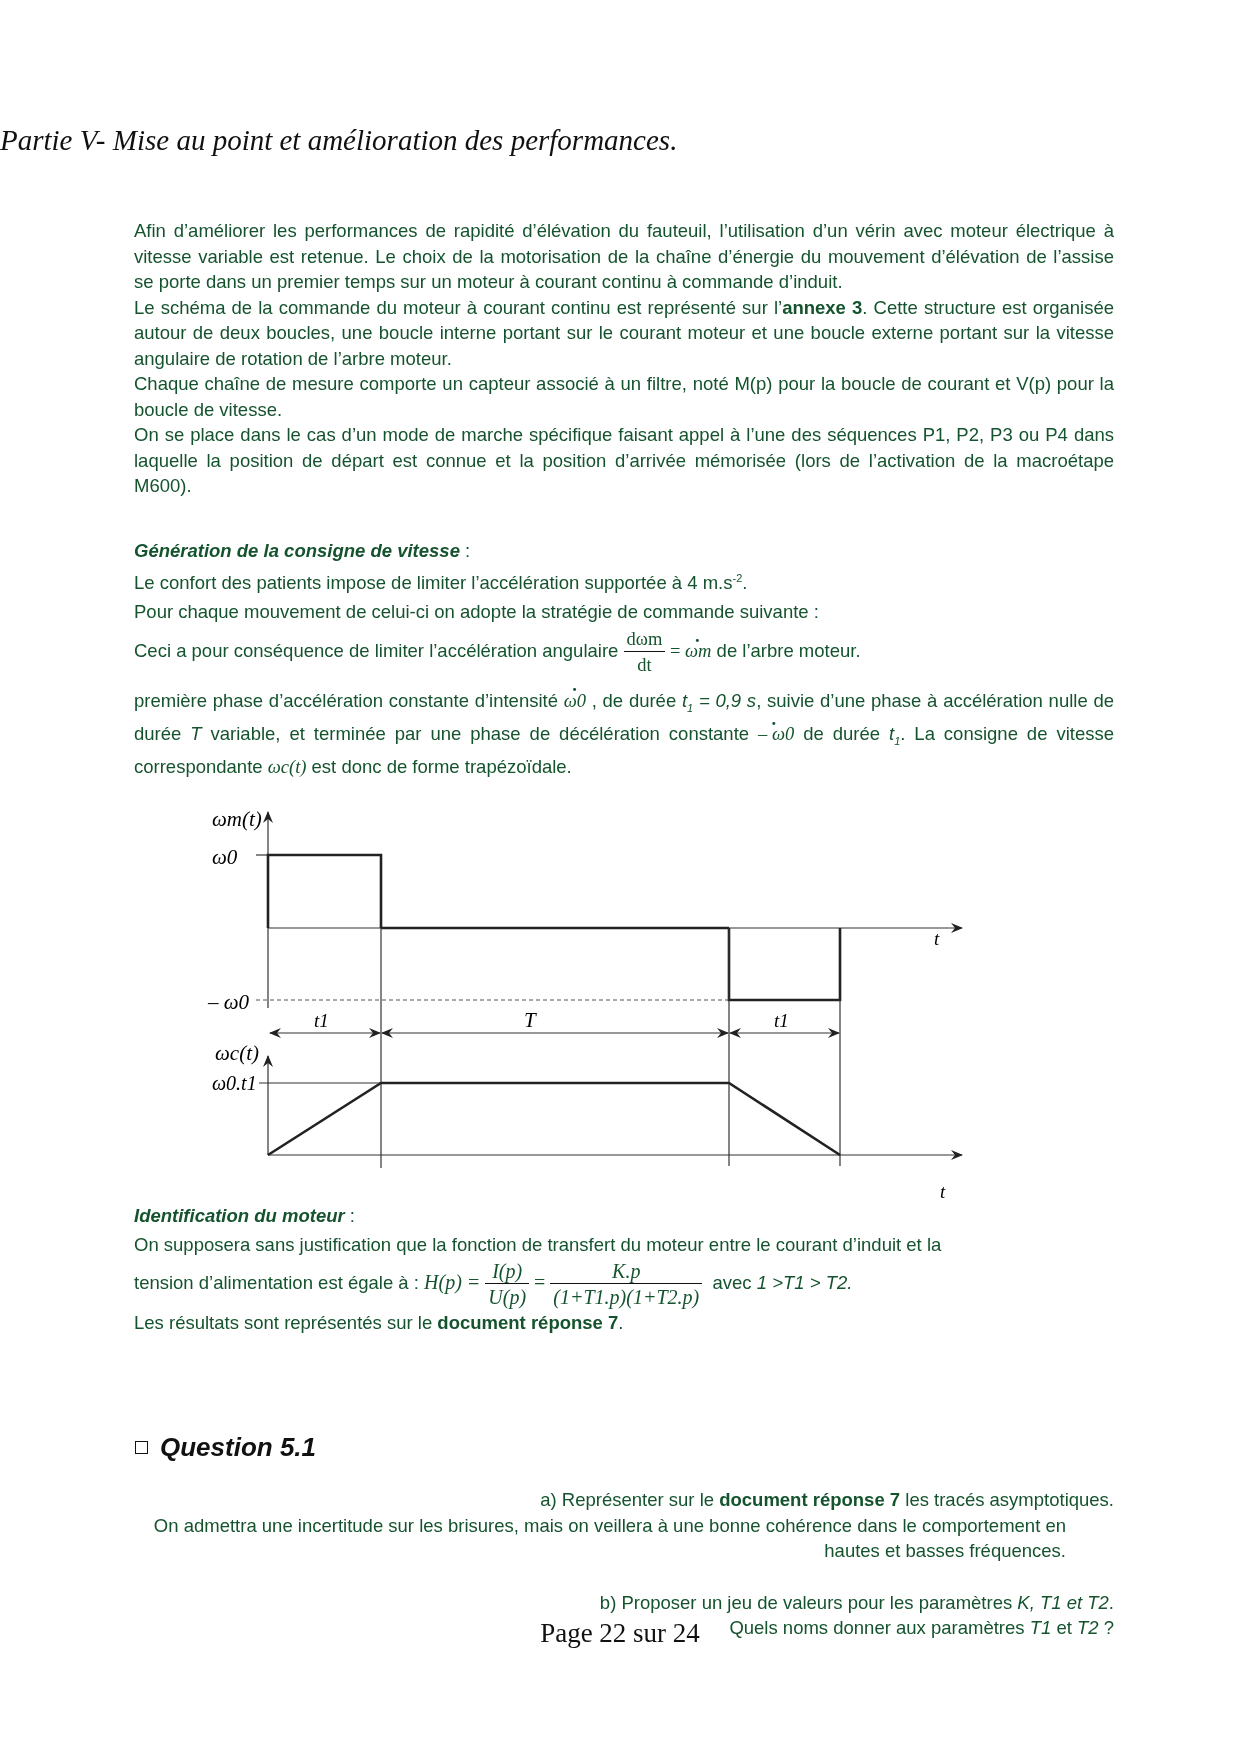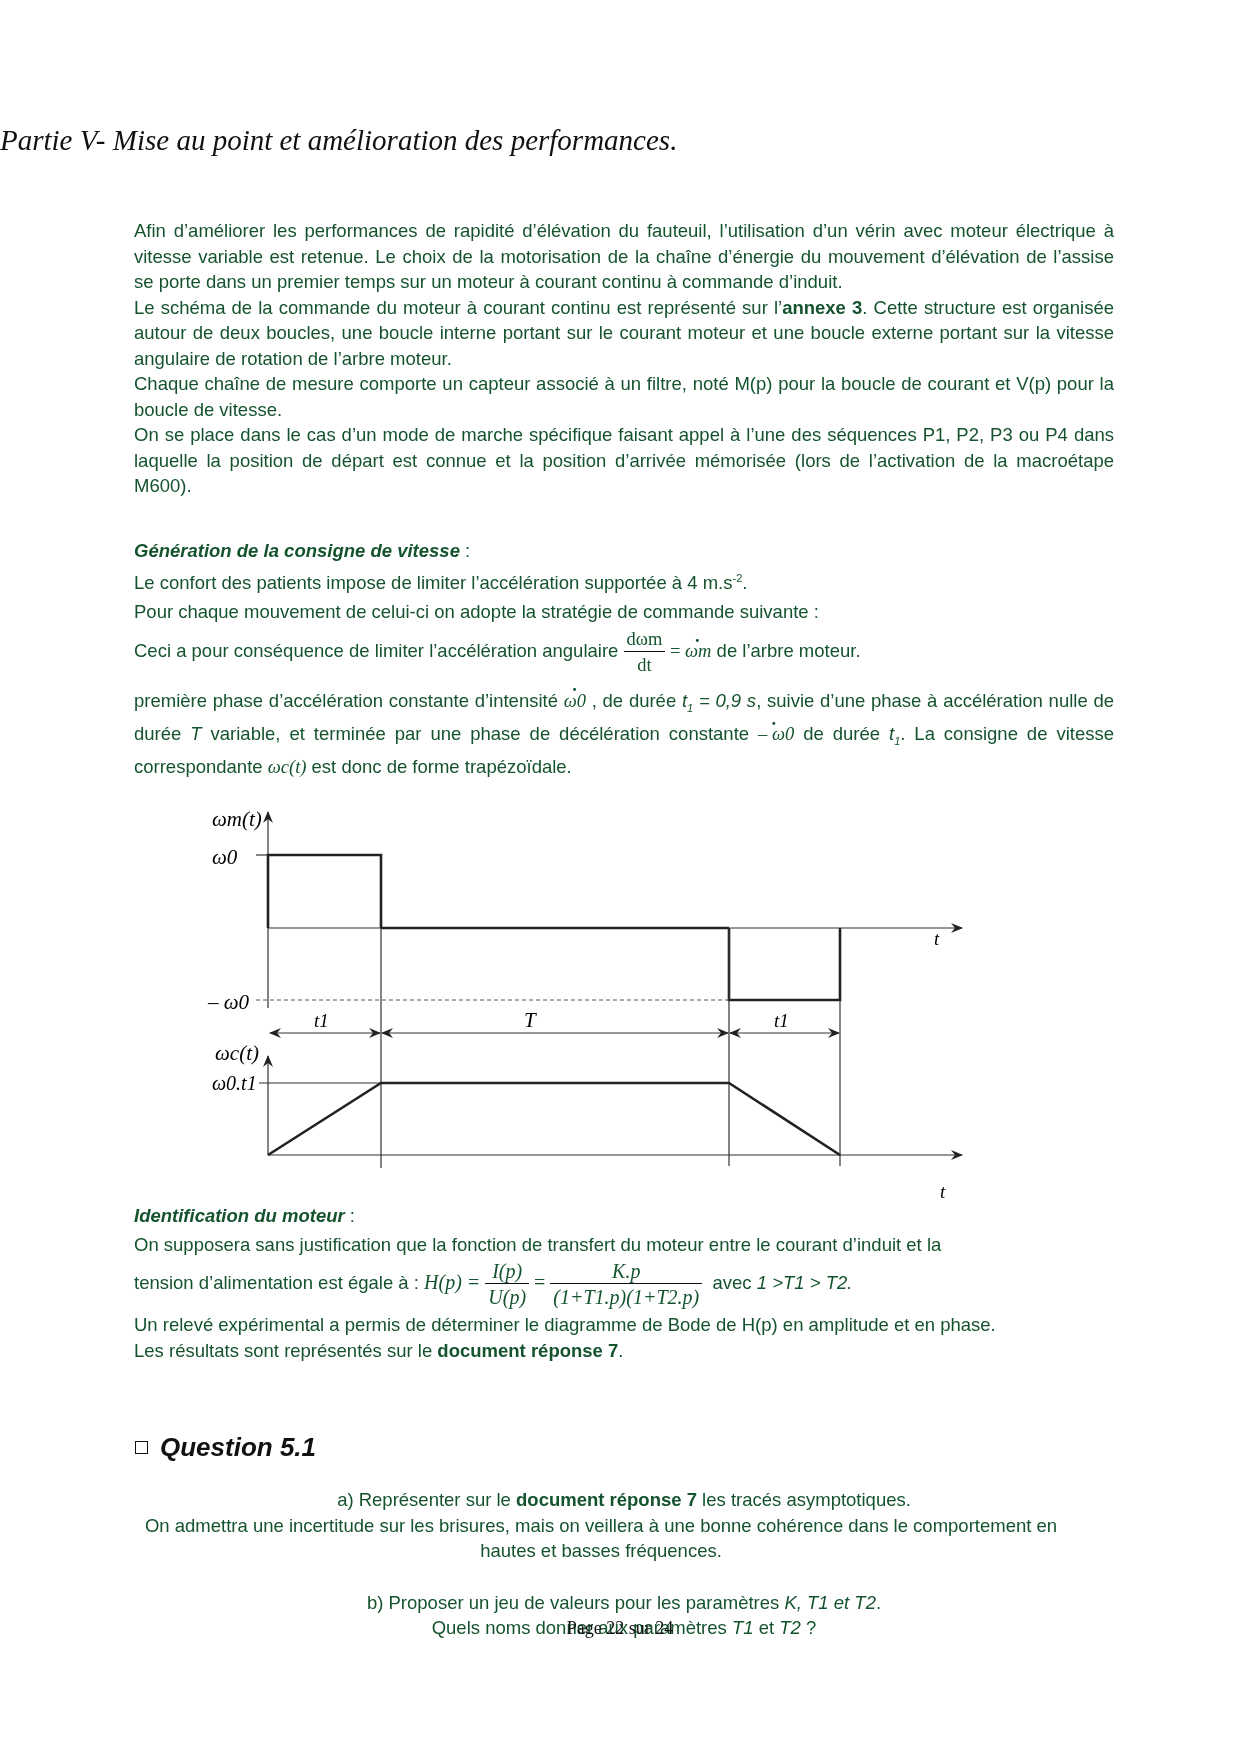--- a/index.html
+++ b/index.html
@@ -23,21 +23,21 @@
   .frac .den { display: block; padding: 0 3px; line-height: 26px; }
   .dot-w { position: relative; display: inline-block; font-family: "Liberation Serif", serif; font-style: italic; }
   .dot-w::before { content: "·"; position: absolute; left: 35%; top: -0.55em; font-style: normal; font-weight: bold; }
   .q-title {
     position: absolute; left: 135px; top: 1432px;
     font-family: "Liberation Sans", sans-serif; font-weight: bold; font-style: italic; font-size: 26px;
   }
   .q-box { display: inline-block; width: 11px; height: 11px; border: 1.5px solid #111; margin-right: 12px; vertical-align: 2px; }
   .footer {
     position: absolute; left: 0; top: 1618px; width: 1240px; text-align: center;
-    font-family: "Liberation Serif", serif; font-size: 18px;
+    font-family: "Liberation Serif", serif; font-size: 27px;
   }
   #diagram { position: absolute; left: 0; top: 0; }
   .lbl { font-family: "Liberation Serif", serif; font-style: italic; }
 </style>
 </head>
 <body>
 
 <div class="title">Partie V- Mise au point et amélioration des performances.</div>
 
 <div class="para" style="top:218px;">
@@ -98,26 +98,25 @@
   <text class="lbl" x="212" y="1090" font-size="20">ω0.t1</text>
   <text class="lbl" x="940" y="1198" font-size="19">t</text>
 </svg>
 
 <div class="para" style="top:1203px;">
   <p style="margin-bottom:3px;"><span class="hd">Identification du moteur</span><span> :</span></p>
   <p>On supposera sans justification que la fonction de transfert du moteur entre le courant d’induit et la</p>
   <p style="margin-top:2px; line-height:30px;">
     <span>tension d’alimentation est égale à : </span><span class="math" style="font-size:20px;">H(p) = </span><span class="frac math" style="font-size:20px;"><span class="num">I(p)</span><span class="den">U(p)</span></span><span class="mroman" style="font-size:20px;"> = </span><span class="frac math" style="font-size:20px;"><span class="num" style="padding:0 30px;">K.p</span><span class="den">(1+T1.p)(1+T2.p)</span></span>&nbsp;&nbsp;<span>avec </span><i>1 &gt;T1 &gt; T2.</i>
   </p>
-  <p style="margin-top:2px;">Un relevé expérimental a permis de déterminer le diagramme de Bode de H(p) en amplitude et en phase.</p>
   <p><span>Les résultats sont représentés sur le </span><b>document réponse 7</b><span>.</span></p>
 </div>
 
 <div class="q-title"><span class="q-box"></span><span>Question 5.1</span></div>
 
-<div class="para" style="top:1487px; text-align:center;">
+<div class="para" style="top:1487px; text-align:right;">
   <p><span>a) Représenter sur le </span><b>document réponse 7</b><span> les tracés asymptotiques.</span></p>
   <p style="padding-left:2px; width:930px;">On admettra une incertitude sur les brisures, mais on veillera à une bonne cohérence dans le comportement en hautes et basses fréquences.</p>
   <p style="margin-top:26px;"><span>b) Proposer un jeu de valeurs pour les paramètres </span><i>K, T1 et T2</i><span>.</span></p>
   <p><span>Quels noms donner aux paramètres </span><i>T1</i><span> et </span><i>T2</i><span> ?</span></p>
 </div>
 
 <div class="footer">Page 22 sur 24</div>
 
 </body></html>

